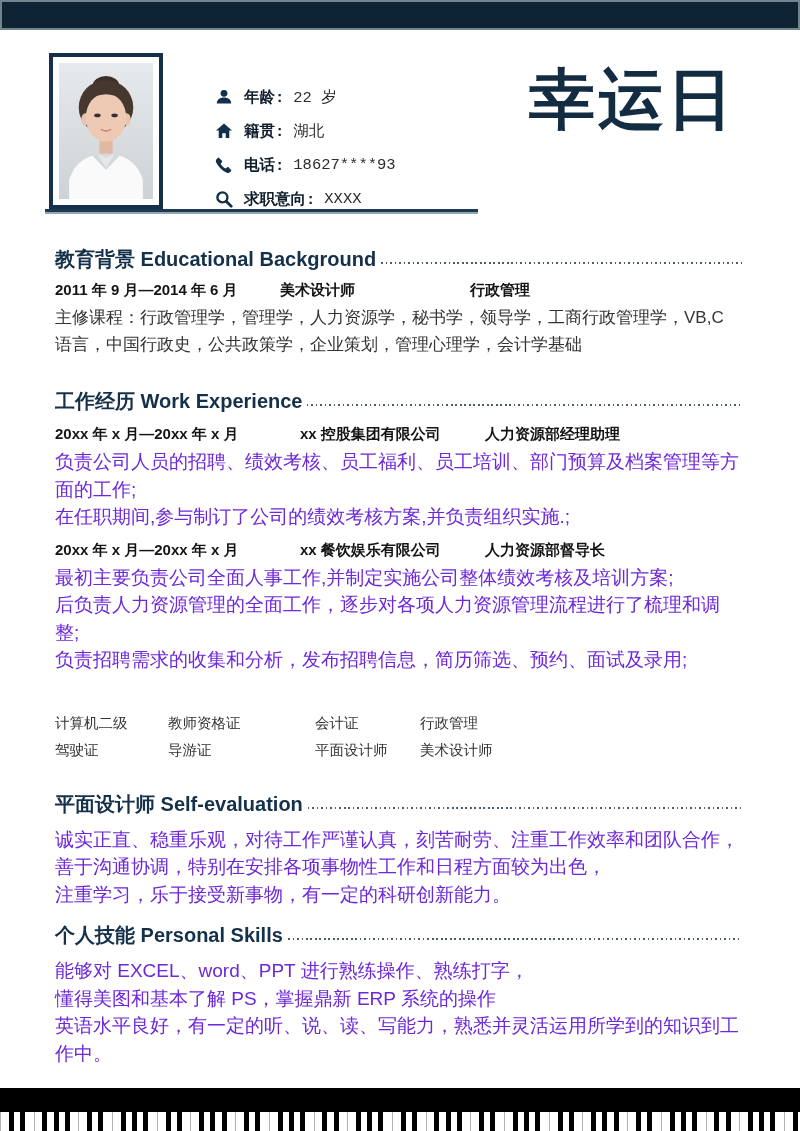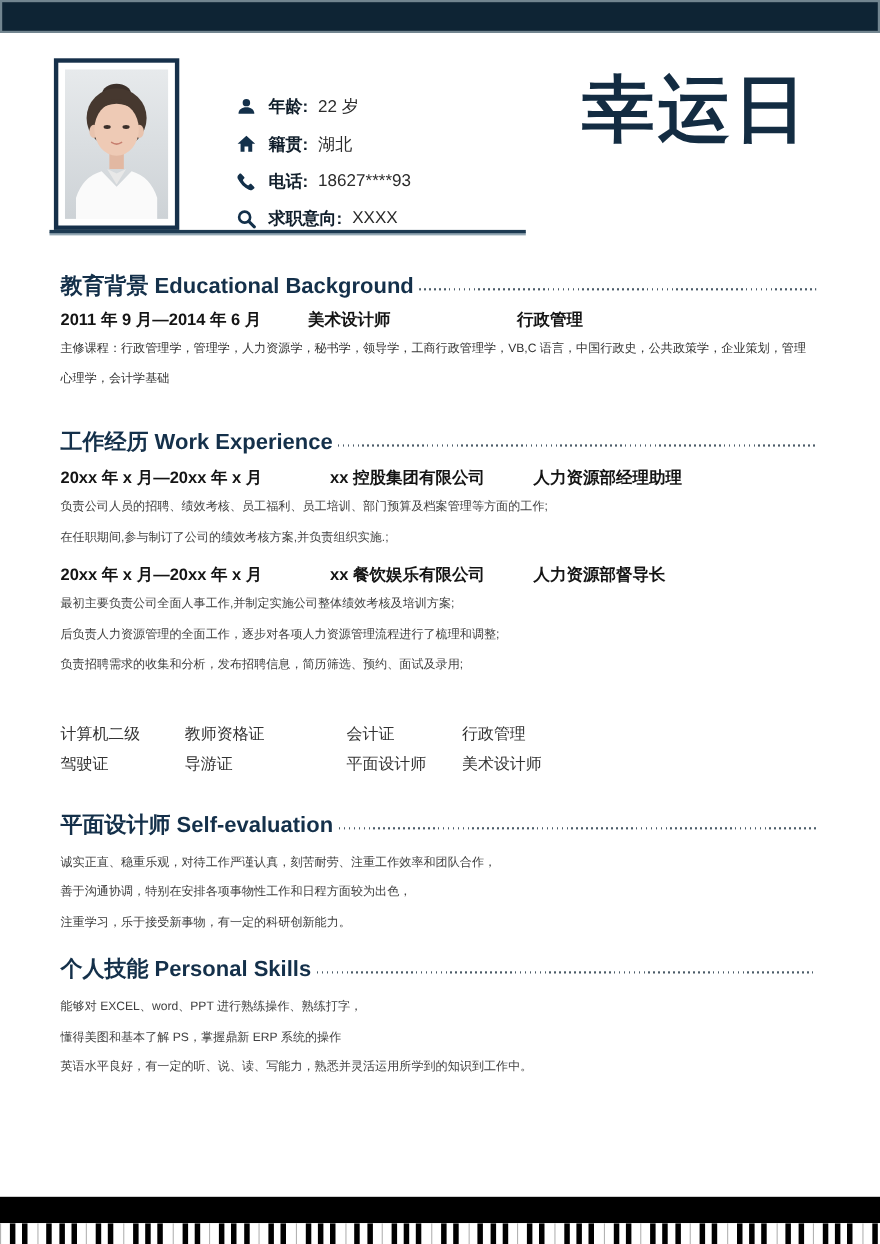--- a/index.html
+++ b/index.html
@@ -13,21 +13,21 @@
     background:#0e2434;border:2px solid #72858f;
   }
   
   .photo{
     position:absolute;left:49px;top:53px;width:114px;height:156px;box-sizing:border-box;
     border:4px solid #16304a;background:#fff;padding:6px;
   }
   .photo svg{display:block;width:100%;height:100%;}
   
   .contact{position:absolute;left:214px;top:80px;}
-  .crow{display:flex;align-items:center;height:34px;}
+  .crow{display:flex;align-items:center;height:34px;font-family:Liberation Mono, monospace;}
   .cicon{width:20px;height:18px;margin-right:10px;display:inline-flex;align-items:center;justify-content:center;}
   .cicon svg{display:block;}
   .clabel{font-weight:bold;font-size:15.5px;color:#101e2b;margin-right:9px;}
   .cvalue{font-size:15.5px;color:#2b2b2b;}
   .contact-divider{
     position:absolute;left:45px;top:209px;width:433px;height:3px;
     background:#1d3a52;box-shadow:0 2px 0 #93a7b3;
   }
   
   .big-title{
@@ -41,22 +41,22 @@
     display:flex;align-items:center;margin:0 0 8px 0;
     font-size:20px;font-weight:bold;color:#14304a;
   }
   .sh .leader{
     flex:1;height:2px;margin-left:5px;margin-top:7px;
     background-image:repeating-linear-gradient(to right,#4c5c68 0 1.5px,transparent 1.5px 4.5px);
   }
   .bold-row{font-weight:bold;font-size:15px;color:#141414;}
   .edu-row{display:grid;grid-template-columns:225px 190px 1fr;margin:2px 0 4px 0;}
   .job-row{display:grid;grid-template-columns:245px 185px 1fr;margin:10px 0 4px 0;}
-  .body-text{font-size:11px;color:#333;line-height:27px;margin:0;}
-  .duty{font-size:11px;color:#404040;line-height:27.5px;}
+  .body-text{font-size:17px;color:#333;line-height:27px;margin:0;}
+  .duty{font-size:19px;color:#6d28d9;line-height:27.5px;}
   .sec-edu{margin-bottom:30px;}
   .sec-work{margin-bottom:36px;}
   .sec-cert{margin-bottom:26px;}
   .sec-eval{margin-bottom:14px;}
   .cert-grid{display:grid;grid-template-columns:113px 147px 105px 1fr;font-size:14.5px;color:#333;line-height:27.5px;}
   
   .piano{position:absolute;left:0;right:0;bottom:0;height:43px;}
   .piano-band{height:24px;background:#000;}
   .piano-keys{position:relative;height:19px;background:#fff;overflow:hidden;}
   .bkey{position:absolute;top:0;bottom:0;width:5px;background:#000;}

